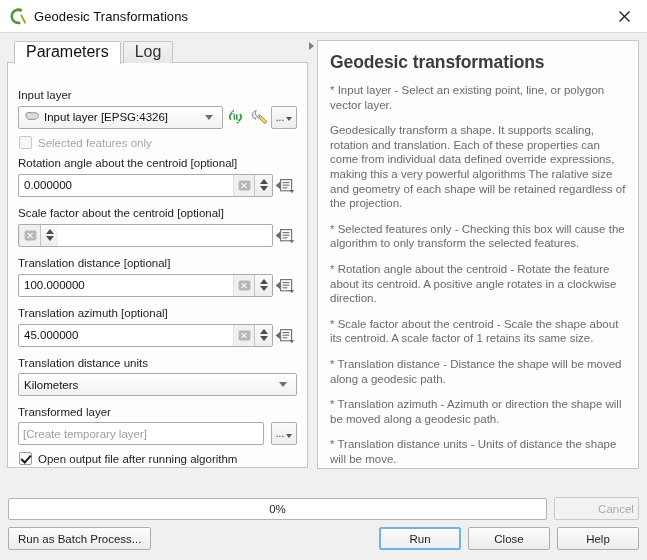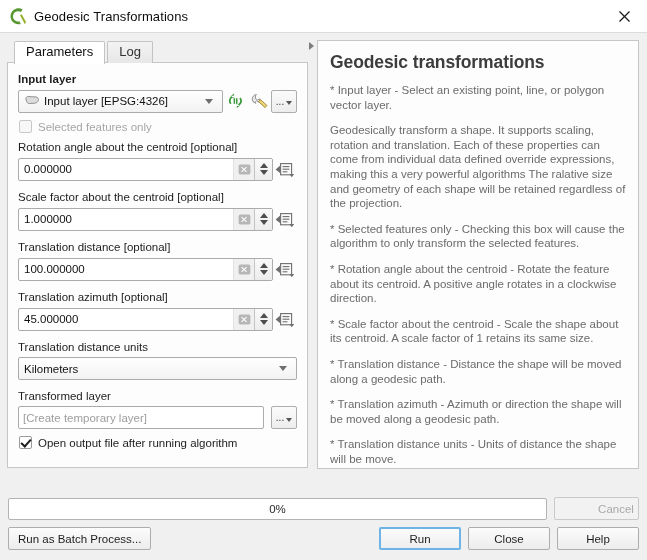--- a/index.html
+++ b/index.html
@@ -73,21 +73,21 @@
     align-items: flex-end;
     height: 23px;
     margin-left: 7px;
     position: relative;
     z-index: 3;
   }
   .tab {
     border: 1px solid #c3c3c3;
     border-bottom: none;
     padding: 3px 11px 4px 11px;
-    font-size: 13px;
+    font-size: 16px;
     background: linear-gradient(#f3f3f3, #e7e7e7);
     color: #303030;
     border-radius: 2px 2px 0 0;
     line-height: 14px;
     cursor: default;
   }
   .tab.active {
     background: #ffffff;
     color: #101010;
     position: relative;
@@ -110,21 +110,21 @@
   .panel-inner {
     padding: 8px 10px 0 10px;
   }
 
   .fieldlabel {
     font-size: 11.5px;
     color: #1d1d1d;
     margin: 0 0 3px 0;
     line-height: 14px;
   }
-  .fieldlabel.first { margin-top: 1px; font-weight: bold; }
+  .fieldlabel.first { margin-top: 17px; }
   .field-gap { height: 9px; }
 
   .row { display: flex; align-items: center; }
 
   
   .combo {
     flex: 1 1 auto;
     height: 23px;
     border: 1px solid #ababab;
     background: linear-gradient(#ffffff, #f2f2f2);
@@ -435,21 +435,20 @@
                 <path d="M14.4 13.0 L19.2 13.0 L16.8 16.2 Z" fill="#6e6e6e"></path>
               </svg>
             </div>
           </div>
 
           <div class="field-gap"></div>
 
           <div class="fieldlabel">Scale factor about the centroid [optional]</div>
           <div class="row">
             <div class="spin">
-              <span class="val">1.000000</span>
               <span class="clearbtn">
                 <svg width="13" height="11" viewBox="0 0 13 11">
                   <rect x="0.6" y="0.6" width="11.8" height="9.8" rx="1.6" fill="#b6b6b6"></rect>
                   <line x1="3.6" y1="3.2" x2="8.6" y2="7.8" stroke="#fff" stroke-width="1.1"></line>
                   <line x1="8.6" y1="3.2" x2="3.6" y2="7.8" stroke="#fff" stroke-width="1.1"></line>
                 </svg>
               </span>
               <span class="arrows">
                 <span class="up"></span>
                 <span class="dn"></span>

